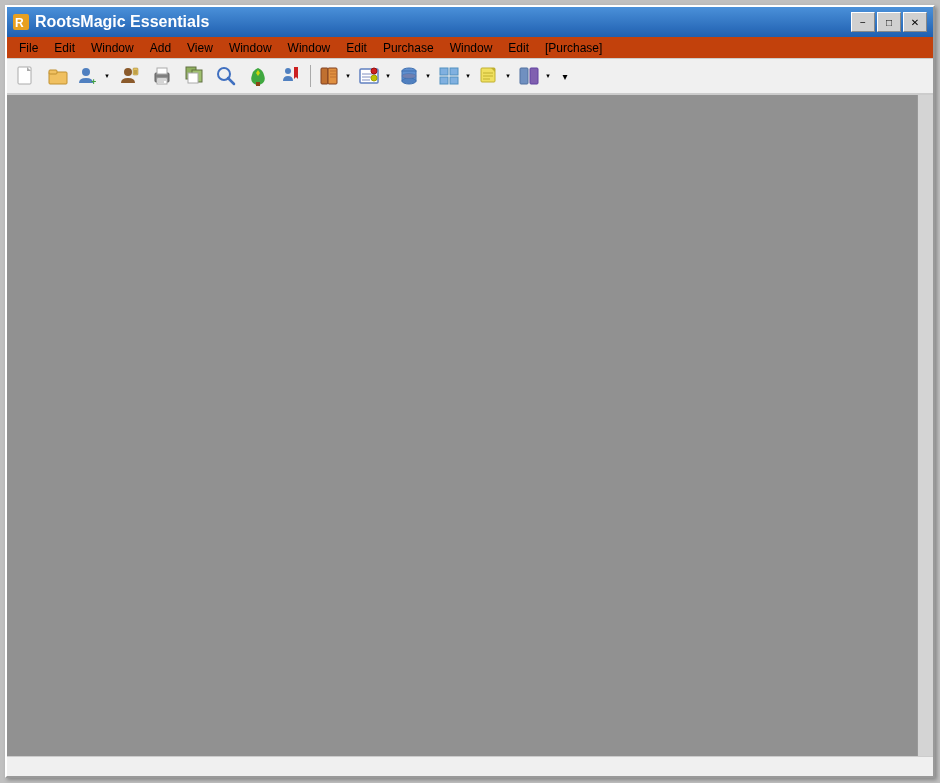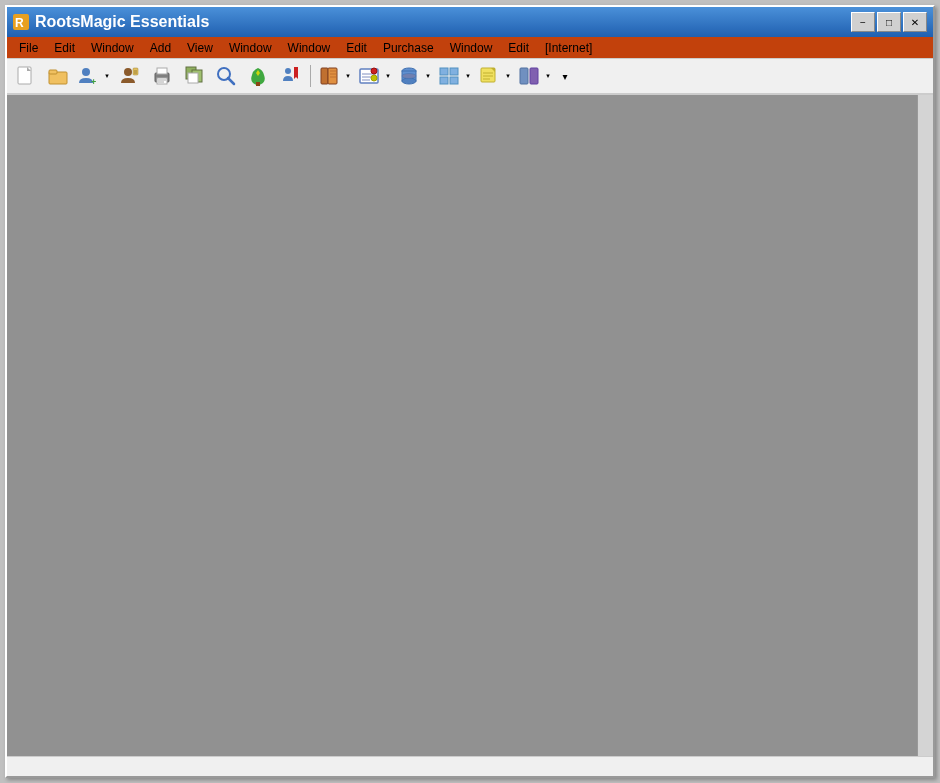--- a/index.html
+++ b/index.html
@@ -221,21 +221,21 @@
     <div class="menu-item">Edit</div>
     <div class="menu-item">Window</div>
     <div class="menu-item">Add</div>
     <div class="menu-item">View</div>
     <div class="menu-item">Window</div>
     <div class="menu-item">Window</div>
     <div class="menu-item">Edit</div>
     <div class="menu-item">Purchase</div>
     <div class="menu-item">Window</div>
     <div class="menu-item">Edit</div>
-    <div class="menu-item">[Internet]</div>
+    <div class="menu-item">[Purchase]</div>
   </div>
 
   <div class="toolbar">
 
     <button class="toolbar-btn" title="New">
       <svg class="tb-icon" viewBox="0 0 22 22">
         <rect x="3" y="2" width="13" height="17" rx="1" fill="white" stroke="#aaa" stroke-width="1"></rect>
         <polygon points="12,2 16,6 12,6" fill="#aaa"></polygon>
       </svg>
     </button>

